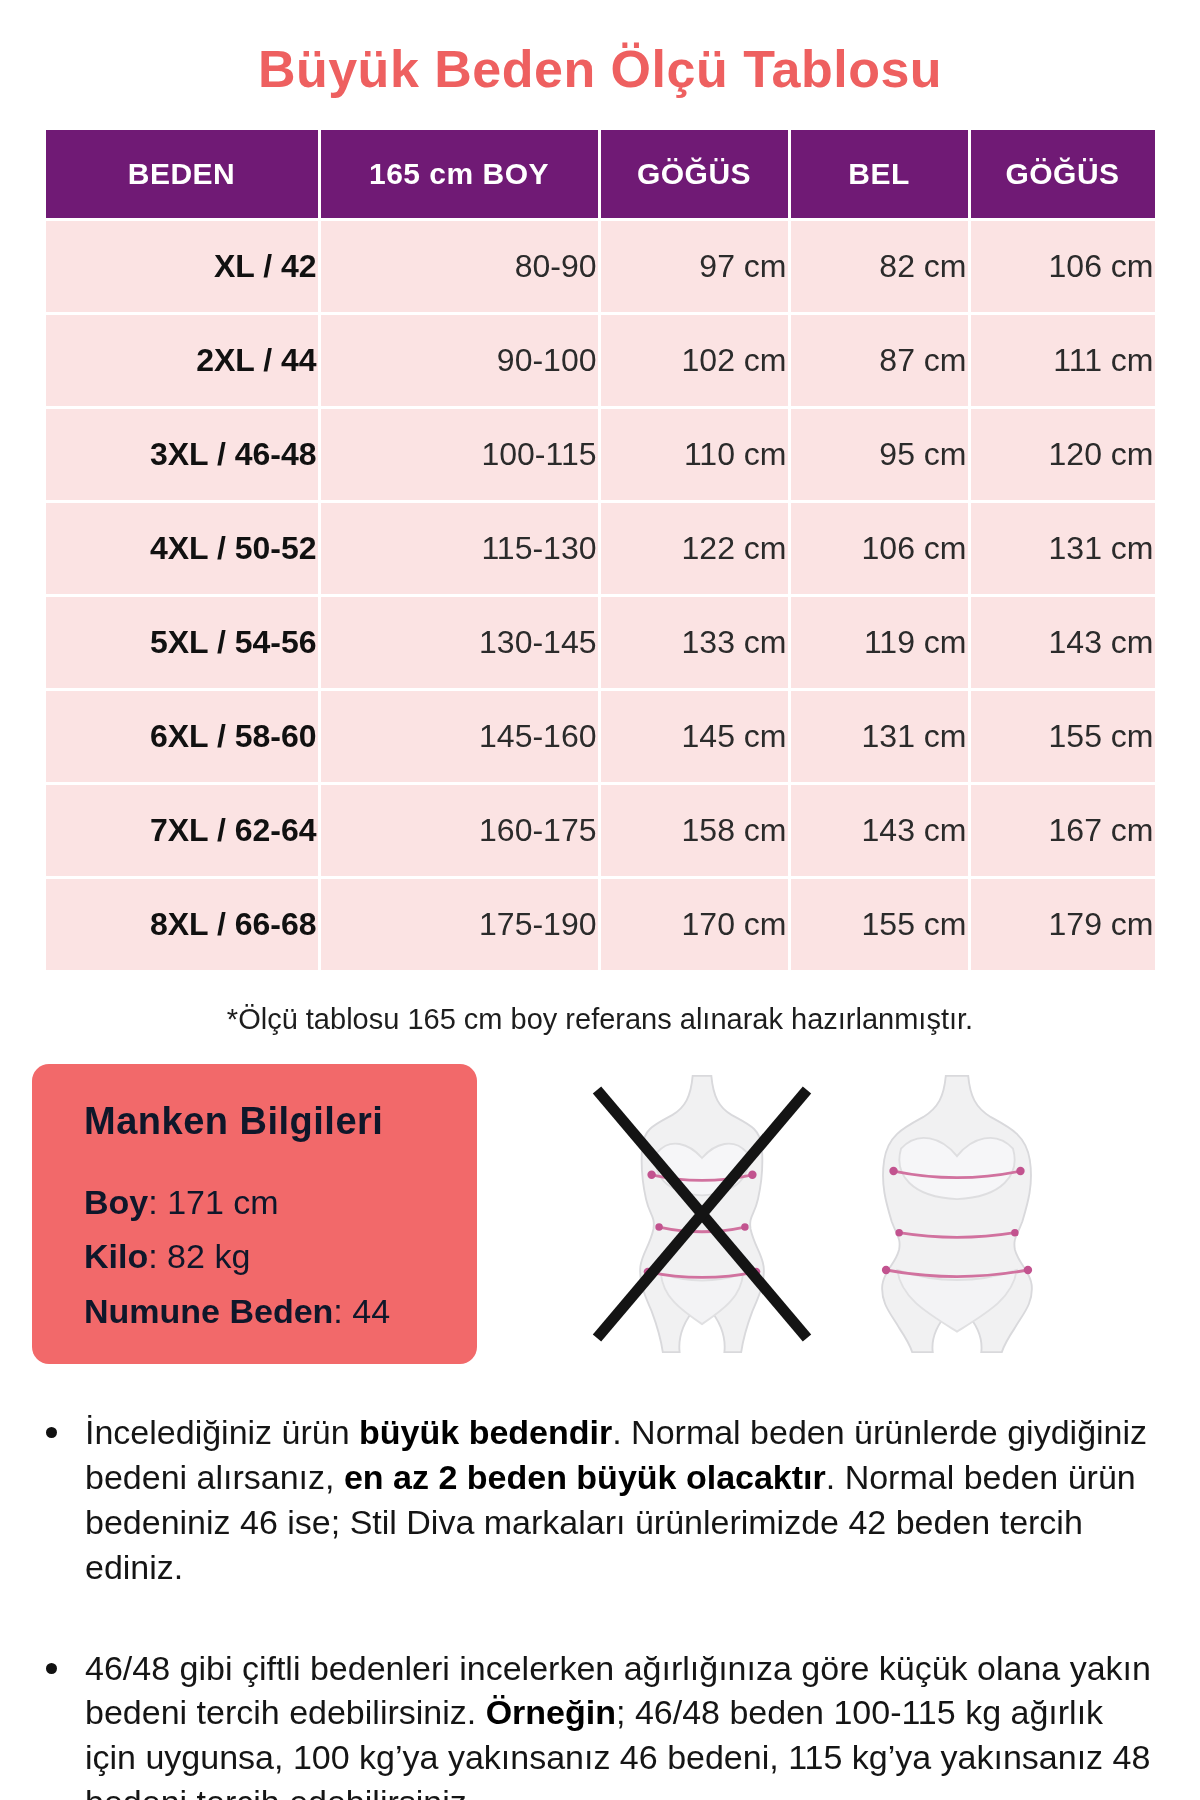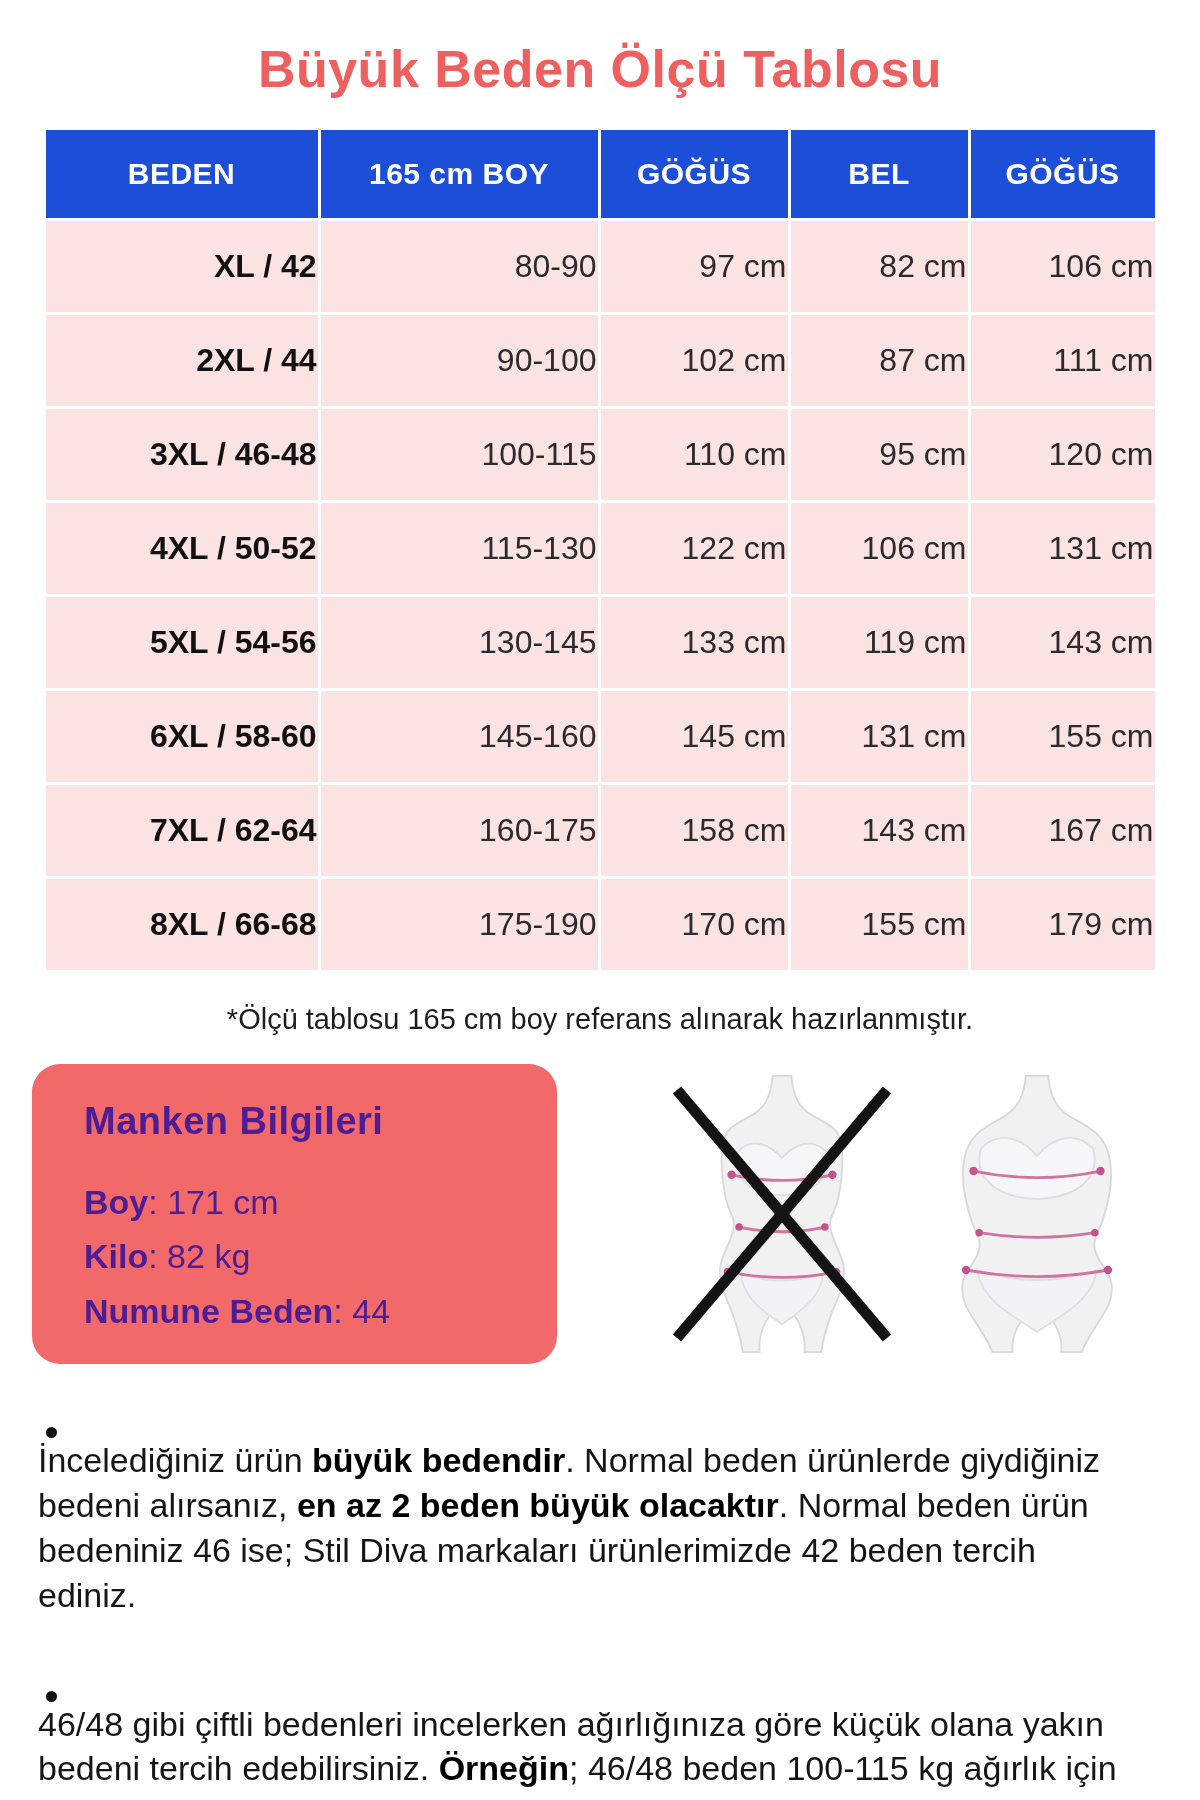--- a/index.html
+++ b/index.html
@@ -26,21 +26,21 @@
     border-collapse: collapse;
     table-layout: fixed;
     width: 1112px;
   }
   .size-table col.c1 { width: 275px; }
   .size-table col.c2 { width: 280px; }
   .size-table col.c3 { width: 190px; }
   .size-table col.c4 { width: 180px; }
   .size-table col.c5 { width: 187px; }
   .size-table th {
-    background: #1d4ed8;
+    background: #701a75;
     color: #ffffff;
     font-size: 30px;
     font-weight: 700;
     letter-spacing: 0.5px;
     height: 86px;
     border: 3px solid #ffffff;
     text-align: center;
   }
   .size-table td {
     background: #fbe3e3;
@@ -60,25 +60,25 @@
     font-size: 29px;
     color: #1d1d1d;
   }
   .info-row {
     display: flex;
     align-items: center;
     margin: 28px 0 0 32px;
   }
   .model-card {
     box-sizing: border-box;
-    width: 525px;
+    width: 445px;
     height: 300px;
     background: #f2696a;
-    border-radius: 28px;
-    color: #4c1d95;
+    border-radius: 17px;
+    color: #0f172a;
     padding: 36px 26px 0 52px;
     flex: none;
   }
   .model-card h2 {
     margin: 0 0 32px 0;
     font-size: 38px;
     font-weight: 700;
     letter-spacing: 0.5px;
   }
   .info-line {
@@ -98,21 +98,21 @@
   .cross {
     position: absolute;
     left: -14px; top: -6px;
     width: 238px; height: 292px;
   }
   .bullets {
     list-style: none;
     margin: 46px 38px 0 38px;
     padding: 0;
   }
-  .bullets li { display: flex; align-items: flex-start; flex-direction: column; }
+  .bullets li { display: flex; align-items: flex-start; }
   .bullets li + li { margin-top: 56px; }
   .dot {
     flex: none;
     width: 11px; height: 11px;
     border-radius: 50%;
     background: #111111;
     margin: 17px 28px 0 8px;
   }
   .bullet-text {
     margin: 0;

